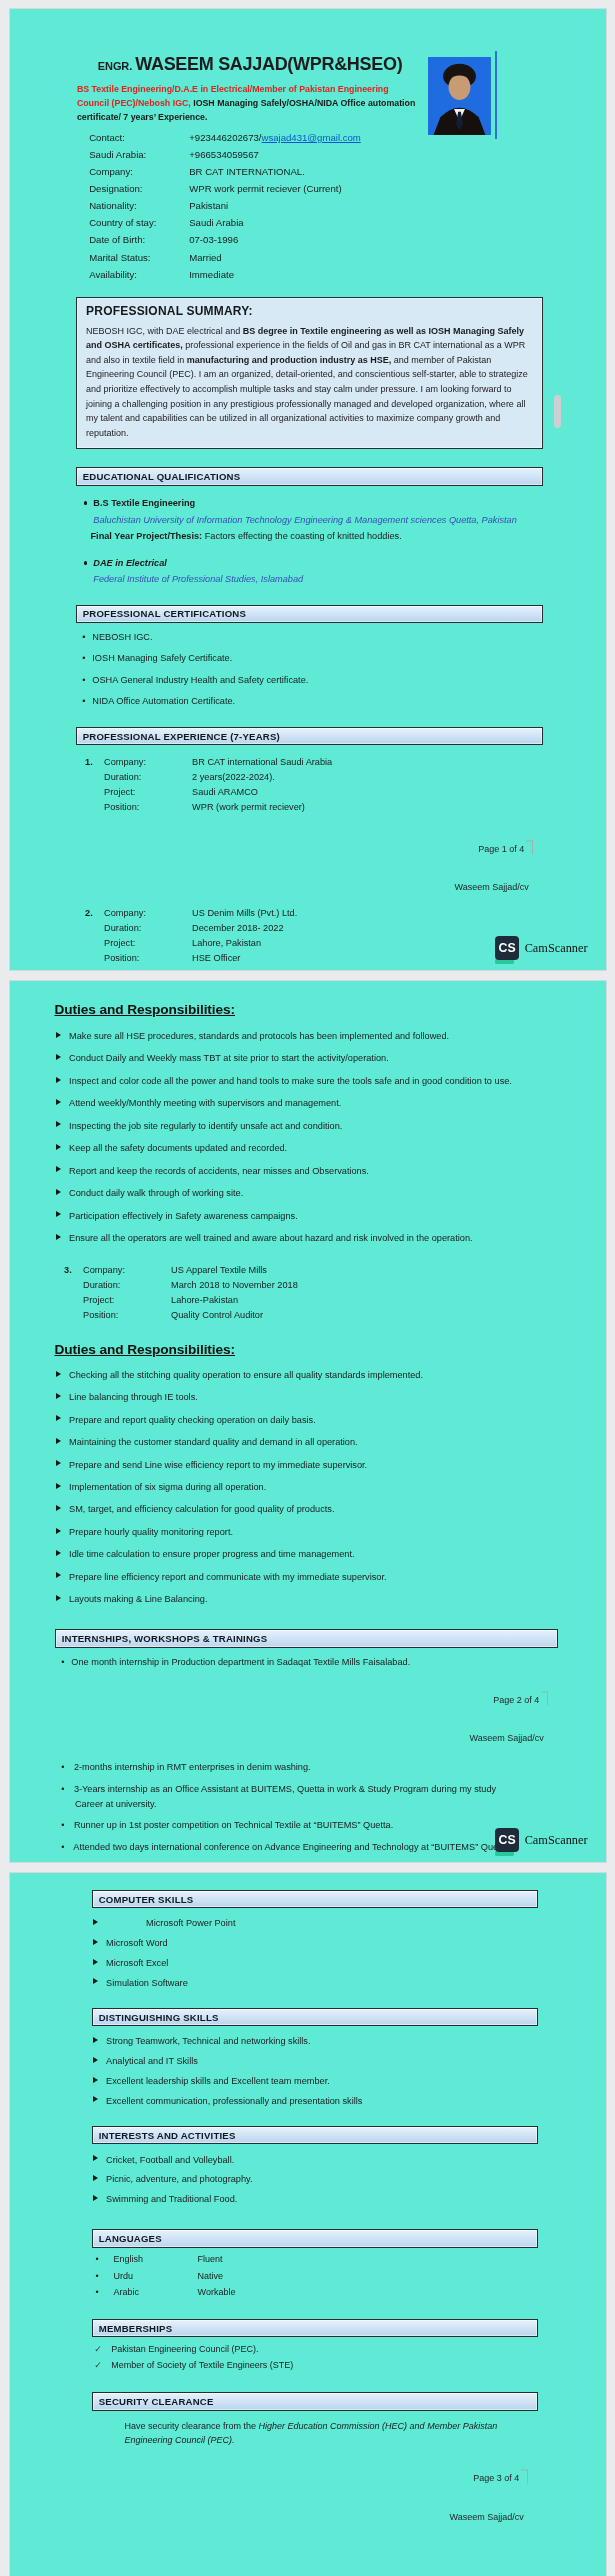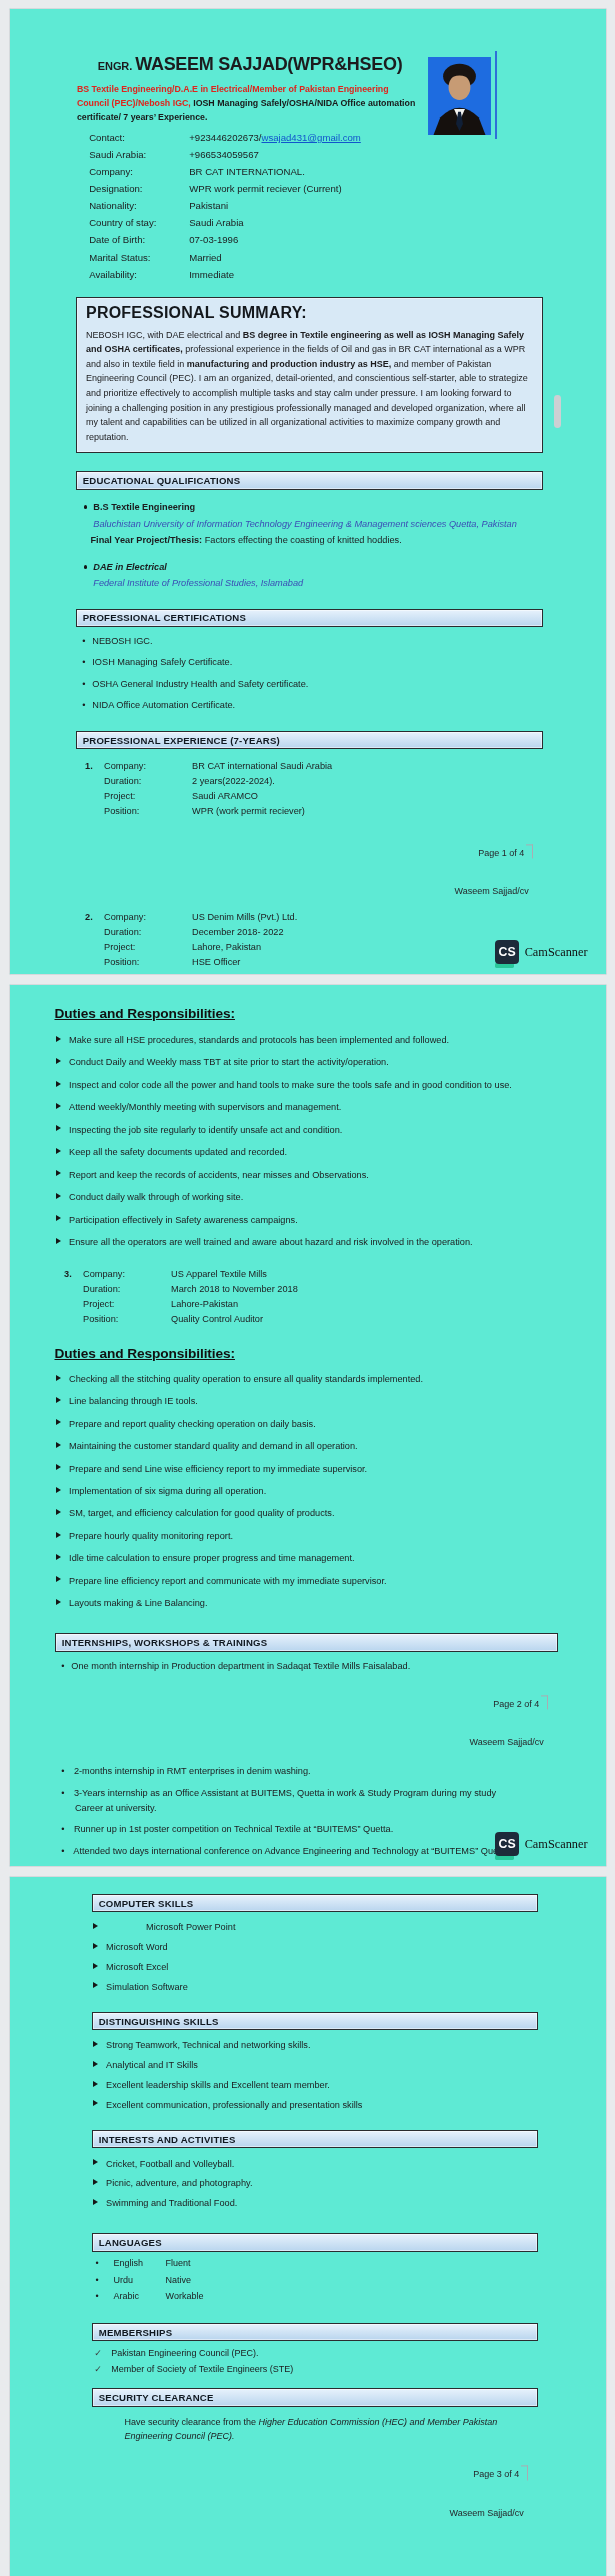--- a/index.html
+++ b/index.html
@@ -26,21 +26,21 @@
   .cred-red{color:#df241c;}
   .cred-blk{color:#191919;}
 
   .contact{margin:5.5px 0 0 13.7px;font-size:9.6px;}
   .c-row{display:flex;margin:2.7px 0;line-height:1.5;}
   .c-label{width:100px;flex:none;}
   .c-link{color:#1155cc;text-decoration:underline;}
 
   
   .sumbox{margin-top:15px;border:1.4px solid #2a2c2f;background:#d8e9f6;padding:6.2px 9.6px 8.2px;box-shadow:inset 0 0 0 0.7px rgba(255,255,255,.55);}
-  .sum-title{font-size:16px;font-weight:700;letter-spacing:0.2px;margin-bottom:5.5px;color:#14181c;}
+  .sum-title{font-size:12px;font-weight:700;letter-spacing:0.2px;margin-bottom:5.5px;color:#14181c;}
   .sum-body{font-size:9px;line-height:1.62;color:#1b1b1d;}
   .b{font-weight:700;}
   .i{font-style:italic;}
 
   
   .secbar{margin-top:18px;border:1.4px solid #2a2c2f;background:linear-gradient(#e7f2fc,#b9d5ee);padding:2.7px 6.2px;font-size:9.6px;font-weight:700;letter-spacing:0.2px;color:#101820;box-shadow:inset 0 0 0 0.7px rgba(255,255,255,.65);}
 
   
   .edu-item{margin:10.3px 0 12.3px 8.2px;font-size:9.2px;line-height:1.55;}
   .bdot{display:inline-block;width:3.4px;height:3.4px;border-radius:50%;background:#151515;margin:0 6.2px 1.4px 0;vertical-align:middle;}
@@ -72,21 +72,21 @@
   
   .pg-footer{text-align:right;padding-right:9.6px;font-size:9px;color:#26262a;}
   .pg-num{margin-top:18px;}
   .bracket{display:inline-block;width:5.5px;height:13.7px;border-right:1px solid #a9adb2;border-top:1px solid #a9adb2;transform:translateY(3.4px);margin-left:2.1px;}
   .sig{margin-top:29px;padding-right:4.1px;}
 
   
   .lang-row{display:flex;margin:6.2px 0 6.2px 4.1px;font-size:9px;}
   .lang-bullet{width:18px;flex:none;}
   .lang-bullet::before{content:"•";}
-  .lang-name{width:52px;flex:none;}
+  .lang-name{width:84px;flex:none;}
   .chk{margin:6.2px 0 6.2px 2.7px;font-size:9px;}
   .chk::before{content:"✓";margin-right:9.6px;color:#3c3c3c;}
   .sec-body{margin:8.2px 27px 0 33px;font-size:9px;line-height:1.62;}
 
   
   .cs-wrap{position:absolute;right:18px;bottom:9.6px;display:flex;align-items:center;gap:5.5px;}
   .cs-badge{position:relative;width:24px;height:24px;}
   .cs-badge-sq{position:absolute;inset:0;background:#1d2b3a;border-radius:4.1px;color:#fff;font-weight:700;font-size:12.3px;display:flex;align-items:center;justify-content:center;z-index:1;}
   .cs-badge-bar{position:absolute;left:0;bottom:-4.1px;width:19px;height:5.5px;background:#29c79b;border-radius:1.4px;}
   .cs-text{font-family:"Liberation Serif","DejaVu Serif",serif;font-size:12.3px;color:#111;}
@@ -537,21 +537,21 @@
           </div>
         </div>
 
       <div class="secbar" style="margin-top:22px;">MEMBERSHIPS</div>
       <div style="margin-top:6.8px;">
 
       <div class="chk">Pakistan Engineering Council (PEC).</div>
           <div class="chk">Member of Society of Textile Engineers (STE)</div>
         </div>
 
-      <div class="secbar" style="margin-top:14px;">SECURITY CLEARANCE</div>
+      <div class="secbar" style="margin-top:22px;">SECURITY CLEARANCE</div>
       <div class="sec-body">
         
       <span>Have security clearance from the </span><span class="i">Higher Education Commission (HEC) and Member Pakistan Engineering Council (PEC).</span></div>
 
       <div class="pg-footer">
         <div class="pg-num"><span>Page 3 of 4</span><span class="bracket"></span></div>
         <div class="sig">Waseem Sajjad/cv</div>
       </div>
     </div>
 

